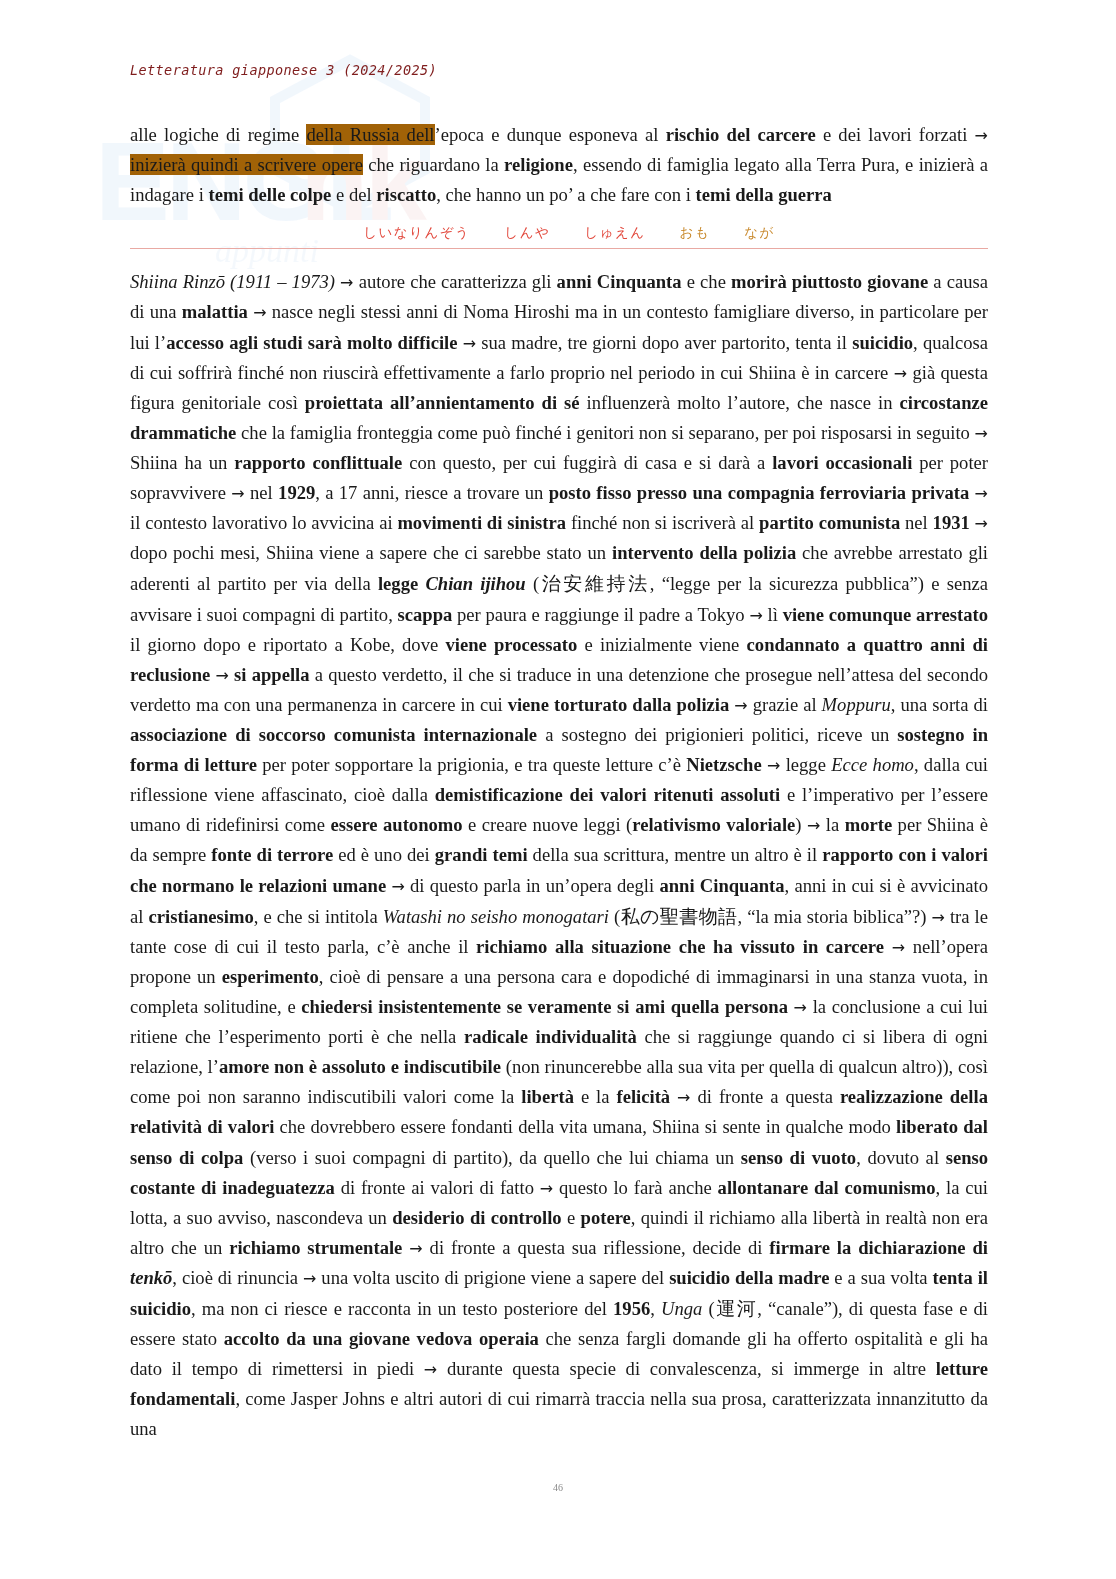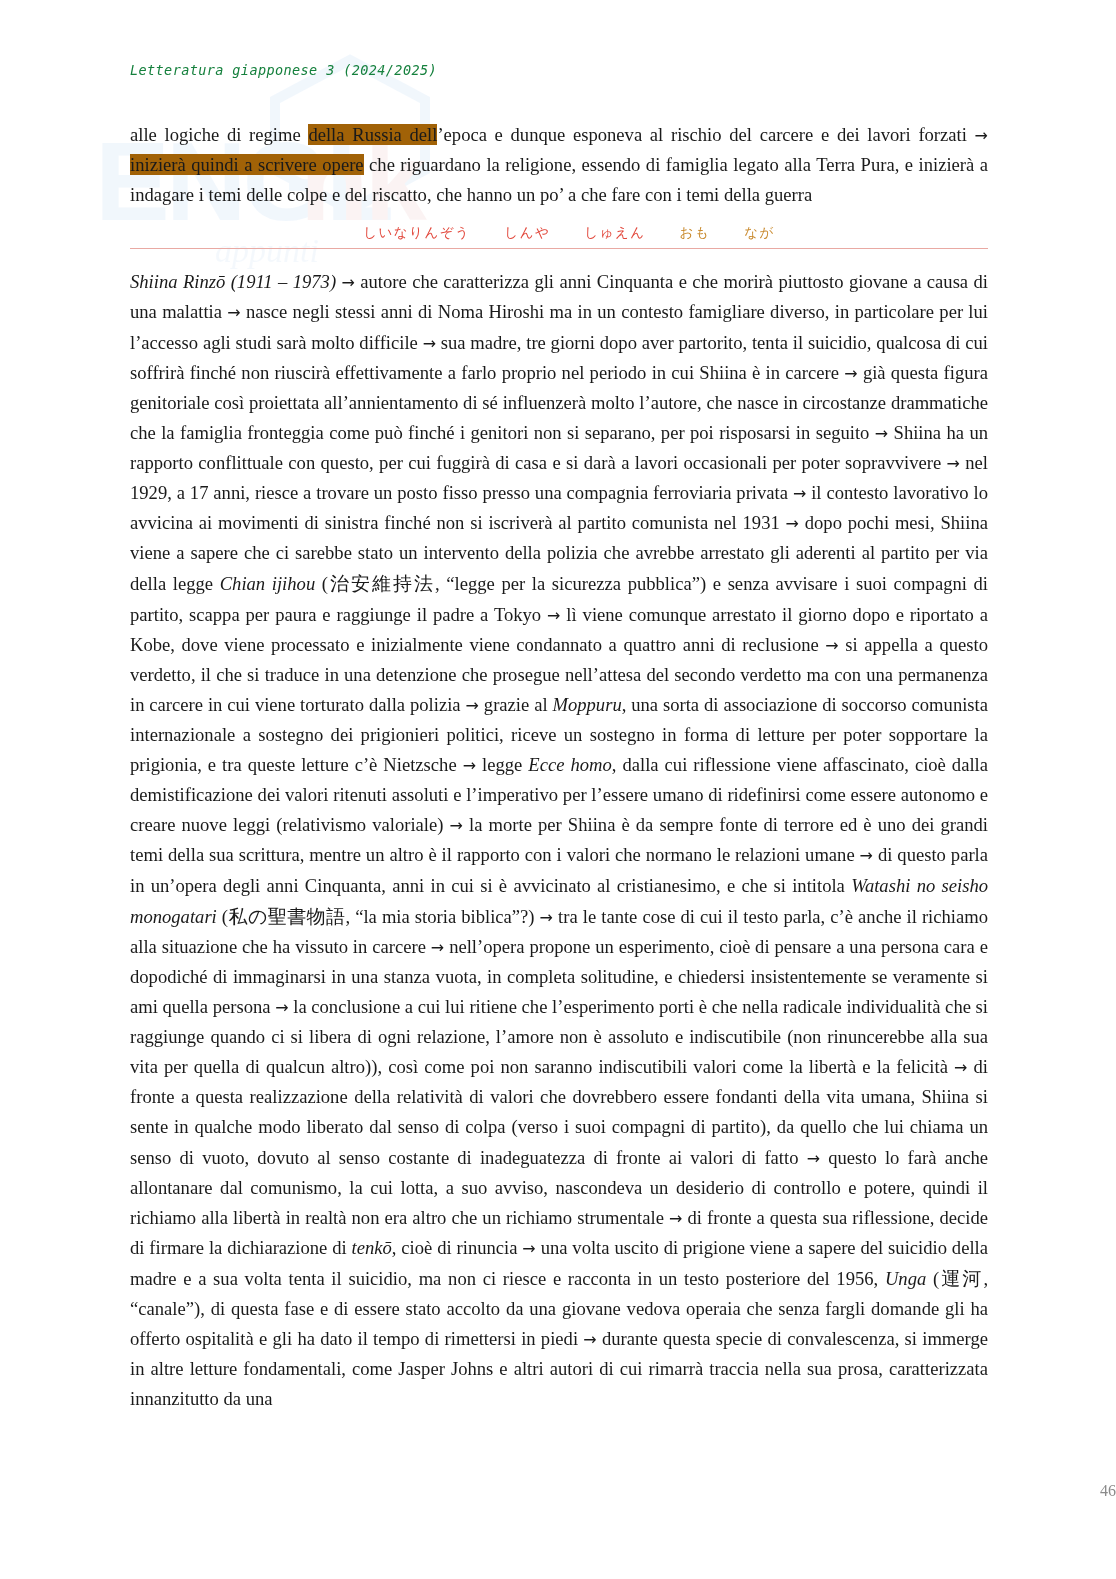--- a/index.html
+++ b/index.html
@@ -29,21 +29,21 @@
   .watermark svg { display: block; }
 
   
   .page-header {
     position: absolute;
     left: 130px;
     top: 62px;
     font-family: "DejaVu Sans Mono", monospace;
     font-size: 13.5px;
     letter-spacing: 0.4px;
-    color: #15803d;
+    color: #7f1d1d;
     font-style: italic;
     z-index: 2;
   }
 
   
   .content {
     position: absolute;
     left: 130px;
     top: 120px;
     width: 858px;
@@ -90,34 +90,34 @@
     line-height: 1.25;
     white-space: nowrap;
   }
   .title-rule {
     height: 1px;
     background: #e9a9a3;
     margin: 8px 0 0 0;
   }
 
   
-  b, strong { font-weight: normal; }
+  b, strong { font-weight: bold; }
   i, em { font-style: italic; }
   .jp { font-family: "DejaVu Sans", sans-serif; font-size: 19px; }
   .hl-pink { background: #a16207; }
   .arrow { font-family: "DejaVu Sans", sans-serif; font-size: 16px; }
 
   
   .page-number {
     position: absolute;
     left: 0;
     right: 0;
     top: 1482px;
-    text-align: right;
-    font-size: 16px;
+    text-align: center;
+    font-size: 10px;
     color: #8a8a8a;
     font-family: "Liberation Serif", serif;
     z-index: 2;
   }
 </style>
 </head>
 <body>
 
 <div class="watermark">
   <svg width="340" height="290" viewBox="0 0 340 290" xmlns="http://www.w3.org/2000/svg">

